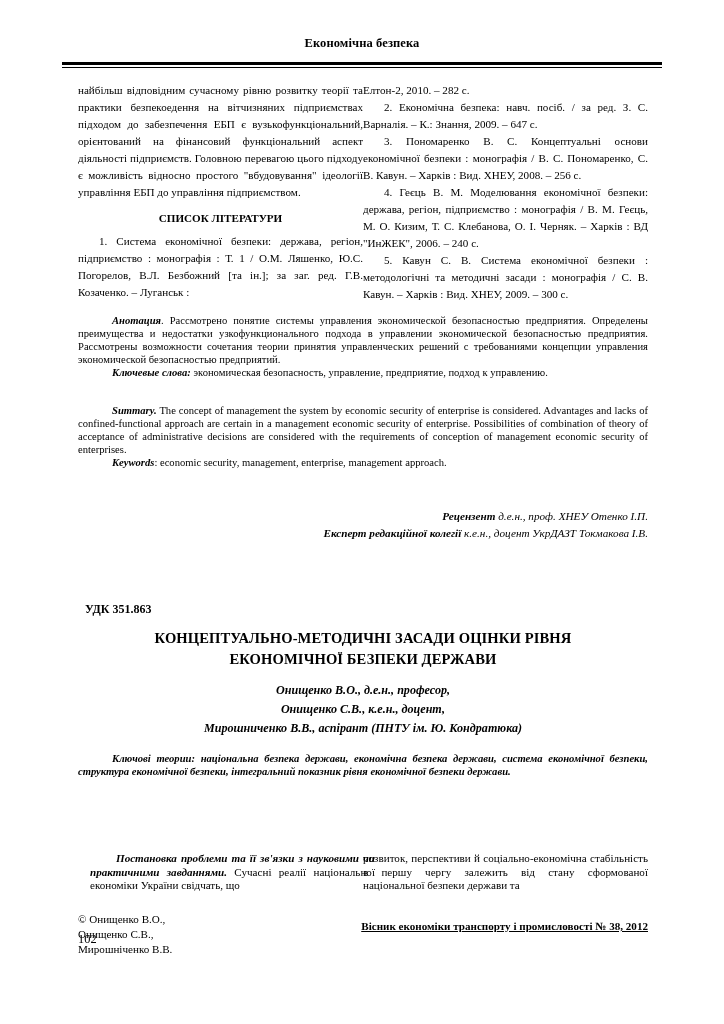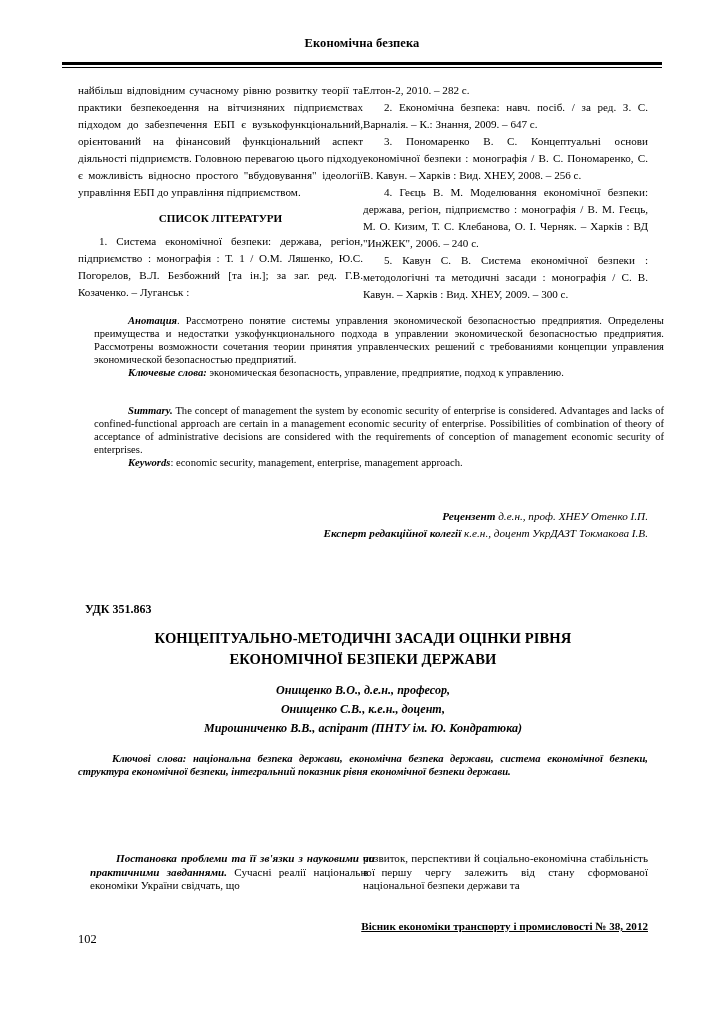--- a/index.html
+++ b/index.html
@@ -71,21 +71,21 @@
   .sec-title {
     text-align: center;
     font-weight: bold;
     font-size: 11.1px;
     margin: 9px 0 6px 0;
   }
 
   
   .full {
     position: absolute;
-    left: 94px;
+    left: 78px;
     width: 570px;
     font-size: 10.6px;
     line-height: 13.1px;
     text-align: justify;
     text-justify: inter-word;
   }
   .full p { margin: 0; text-indent: 34px; }
   .bi { font-weight: bold; font-style: italic; }
 
   
@@ -235,28 +235,33 @@
     <div>ЕКОНОМІЧНОЇ БЕЗПЕКИ ДЕРЖАВИ</div>
   </div>
 
   <div class="authors">
     <div>Онищенко В.О., д.е.н., професор,</div>
     <div>Онищенко С.В., к.е.н., доцент,</div>
     <div>Мирошниченко В.В., аспірант (ПНТУ ім. Ю. Кондратюка)</div>
   </div>
 
   <div class="uk-abstract">
-    <p><span class="uk-kw">Ключові слова:</span><span class="uk-kw"> національна безпека держави, економічна безпека держави, система економічної безпеки, структура економічної безпеки, інтегральний показник рівня економічної безпеки держави.</span></p>
+    <p><span class="uk-kw">Ключові теории:</span><span class="uk-kw"> національна безпека держави, економічна безпека держави, система економічної безпеки, структура економічної безпеки, інтегральний показник рівня економічної безпеки держави.</span></p>
   </div>
 
   <div class="bot-left">
     <p class="ind"><span class="bi">Постановка проблеми та її зв'язки з науковими чи практичними завданнями.</span><span> Сучасні реалії національної економіки України свідчать, що</span></p>
   </div>
 
   <div class="bot-right">
     <p>розвиток, перспективи й соціально-економічна стабільність в першу чергу залежить від стану сформованої національної безпеки держави та</p>
   </div>
 
+  <div class="copyright">
+    <div>© Онищенко В.О.,</div>
+    <div>Онищенко С.В.,</div>
+    <div>Мирошніченко В.В.</div>
+  </div>
 
   <div class="journal-line">Вісник економіки транспорту і промисловості № 38, 2012</div>
   <div class="pageno">102</div>
 
 </div>
 
 </body></html>

